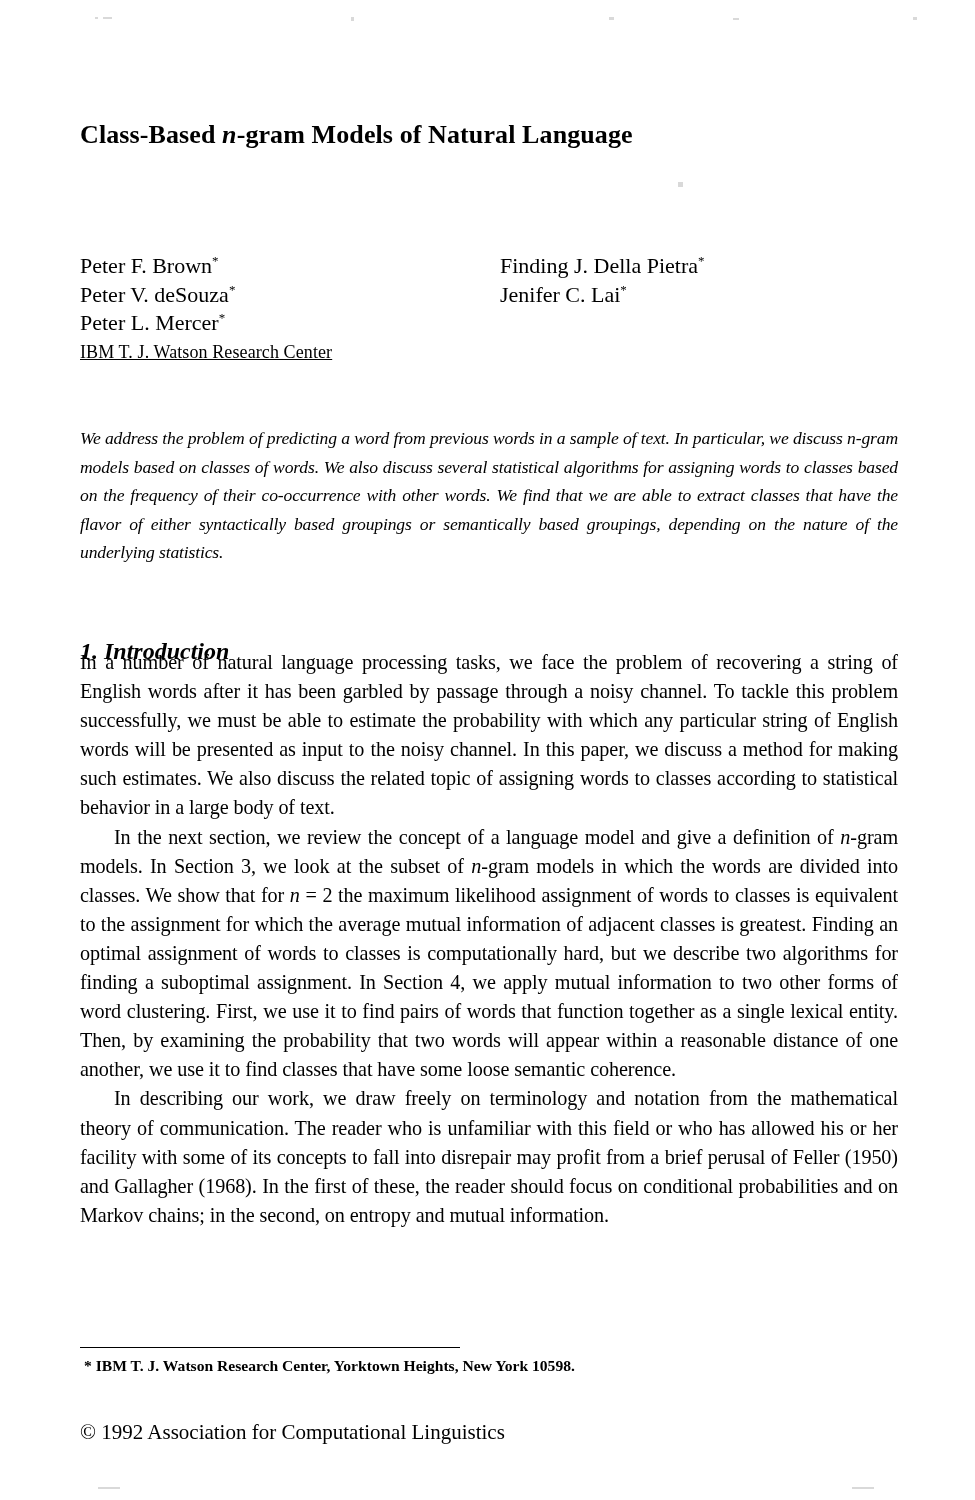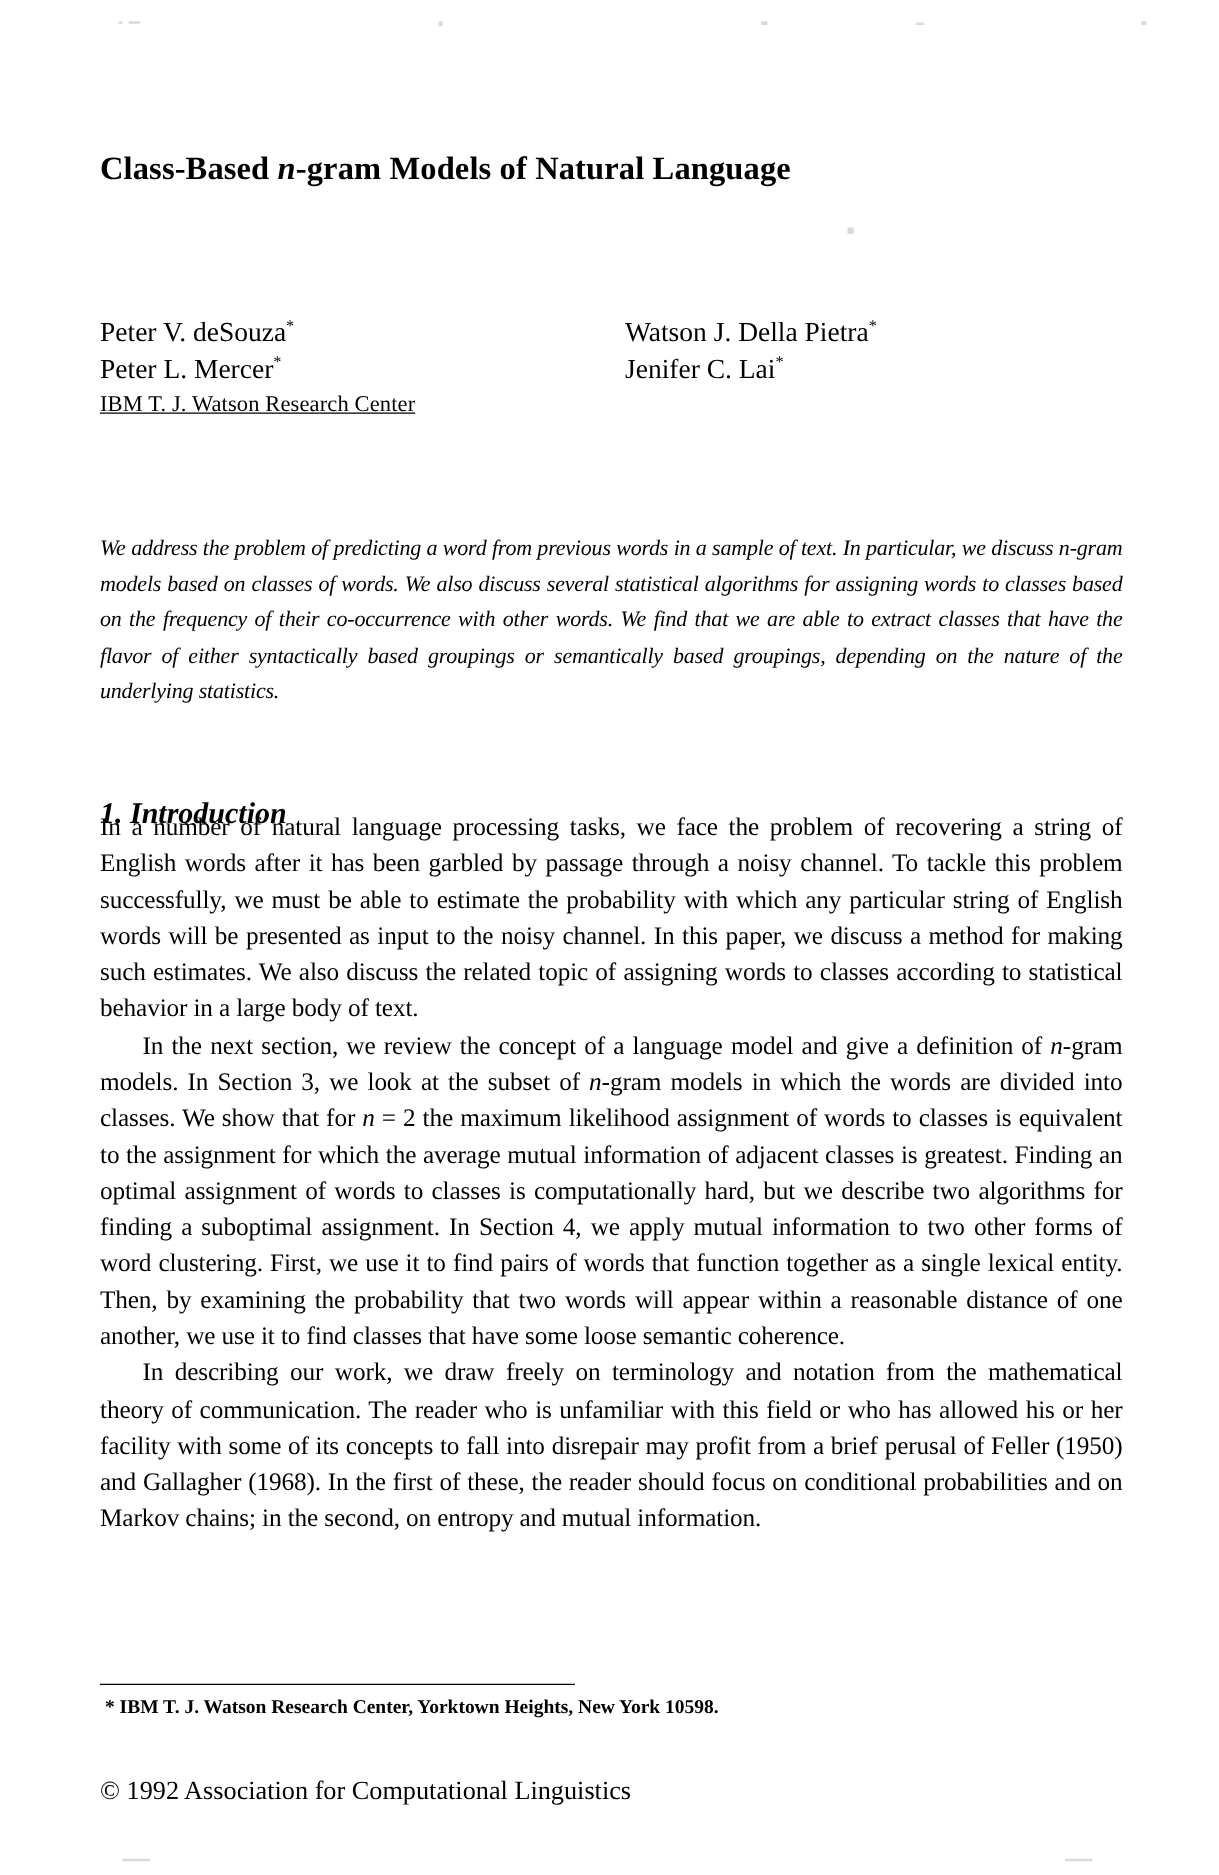--- a/index.html
+++ b/index.html
@@ -157,26 +157,27 @@
   <div class="speck" style="left:678px; top:182px; width:5px; height:5px;"></div>
   <div class="speck" style="left:98px;  top:1487px; width:22px; height:2px;"></div>
   <div class="speck" style="left:852px; top:1487px; width:22px; height:2px;"></div>
 
   <div class="content">
 
     <h1 class="title"><span>Class-Based </span><i>n</i><span>-gram Models of Natural</span> <span>Language</span></h1>
 
     <div class="authors">
       <div class="auth-col-a">
+        <div><span>Peter F. Brown</span><sup class="star">*</sup></div>
         <div><span>Peter V. deSouza</span><sup class="star">*</sup></div>
         <div><span>Peter L. Mercer</span><sup class="star">*</sup></div>
         <div class="affil">IBM T. J. Watson Research Center</div>
       </div>
       <div class="auth-col-b">
-        <div><span>Watson J. Della Pietra</span><sup class="star">*</sup></div>
+        <div><span>Finding J. Della Pietra</span><sup class="star">*</sup></div>
         <div><span>Jenifer C. Lai</span><sup class="star">*</sup></div>
       </div>
     </div>
 
     <div class="abstract">We address the problem of predicting a word from previous words in a sample of text. In particular, we discuss n-gram models based on classes of words. We also discuss several statistical algorithms for assigning words to classes based on the frequency of their co-occurrence with other words. We find that we are able to extract classes that have the flavor of either syntactically based groupings or semantically based groupings, depending on the nature of the underlying statistics.</div>
 
     <h2 class="section-head">1. Introduction</h2>
 
     <div class="body">
         <p><span>In a number of natural language processing tasks, we face the problem of recovering a string of English words after it has been garbled by passage through a noisy channel. To tackle this problem successfully, we must be able to estimate the probability with which any particular string of English words will be presented as input to the noisy channel. In this paper, we discuss a method for making such estimates. We also discuss the related topic of assigning words to classes according to statistical behavior in a large body of text.</span></p>

